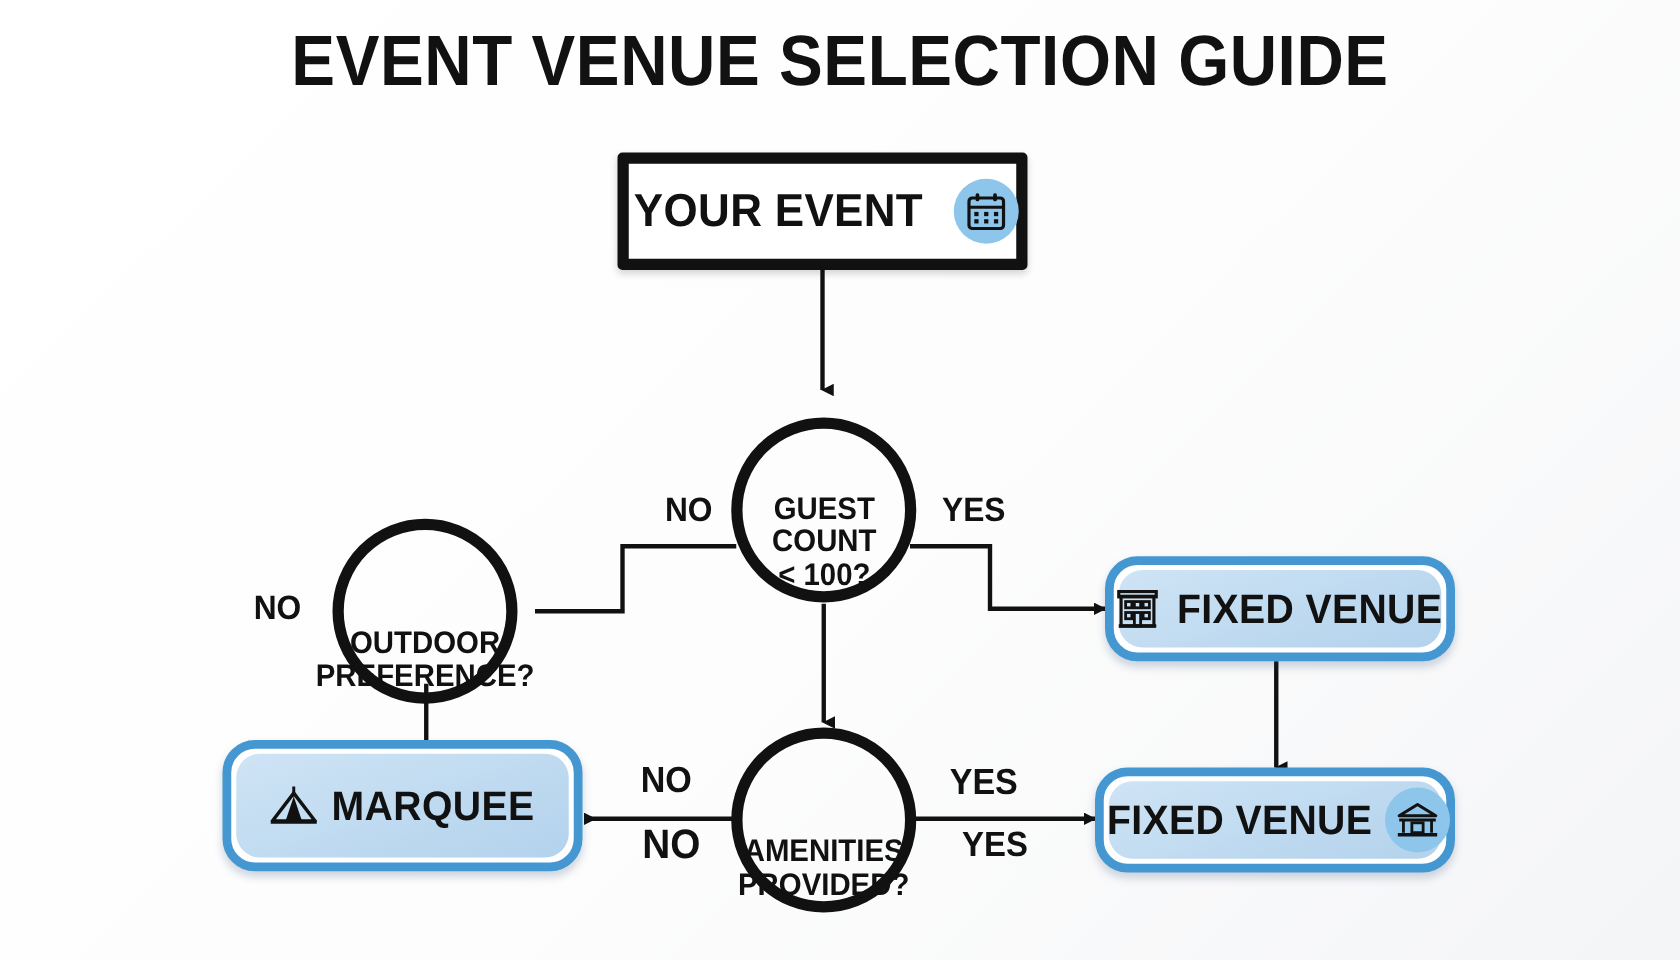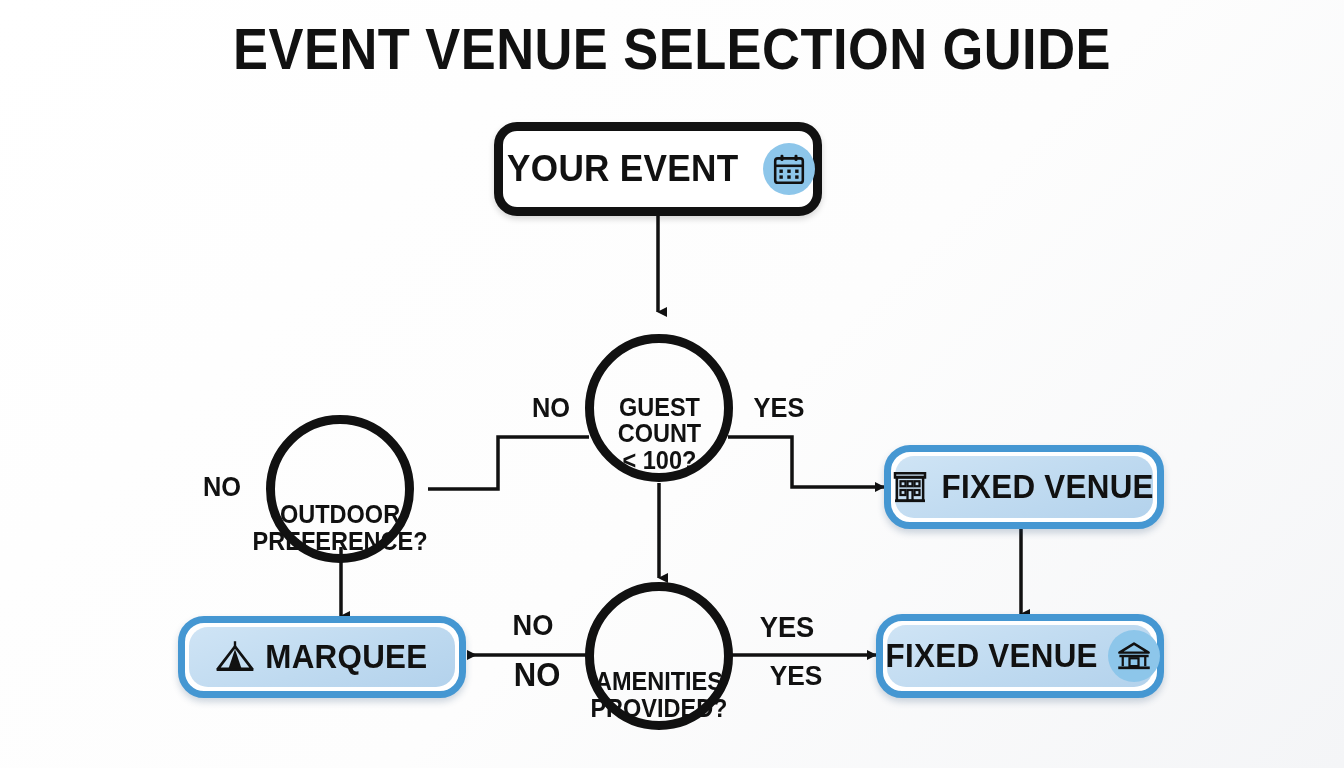--- a/index.html
+++ b/index.html
@@ -41,21 +41,21 @@
 
   
   .node-terminal {
     position: absolute;
     display: flex;
     align-items: center;
     justify-content: center;
     gap: 18px;
     background: #ffffff;
     border: 9px solid #111111;
-    border-radius: 23px;
+    border-radius: 4px;
     box-sizing: border-box;
     box-shadow: 0 3px 6px rgba(0,0,0,0.16);
   }
   .node-terminal .label {
     font-family: "Liberation Sans Narrow", "Liberation Sans", sans-serif;
     font-weight: 700;
     font-size: 37px;
     color: #111111;
     letter-spacing: 0.3px;
     transform: scaleX(0.95);
@@ -250,21 +250,21 @@
           <line x1="3" y1="16" x2="29" y2="16" stroke="#111" stroke-width="2.2"></line>
           <line x1="6" y1="16" x2="6" y2="25" stroke="#111" stroke-width="2"></line>
           <line x1="26" y1="16" x2="26" y2="25" stroke="#111" stroke-width="2"></line>
           <rect x="12" y="18" width="8" height="7" fill="none" stroke="#111" stroke-width="2"></rect>
           <line x1="2" y1="26.5" x2="30" y2="26.5" stroke="#111" stroke-width="2.4"></line>
         </svg>
       </span>
     </div>
   </div>
 
-  <div class="node-outcome" style="left:178px; top:616px; width:288px; height:82px;">
+  <div class="node-outcome" style="left:178px; top:592px; width:288px; height:105px;">
     <div class="inner">
       <span class="icon-plain">
         <svg width="42" height="42" viewBox="0 0 32 32">
           <line x1="16" y1="4" x2="16" y2="10" stroke="#111" stroke-width="1.8"></line>
           <path d="M16 8 L3 25 L29 25 Z" fill="none" stroke="#111" stroke-width="2.1" stroke-linejoin="round"></path>
           <path d="M16 10 L11 25 L21 25 Z" fill="#111"></path>
           <line x1="2" y1="25.6" x2="30" y2="25.6" stroke="#111" stroke-width="2"></line>
         </svg>
       </span>
       <span class="label">MARQUEE</span>

